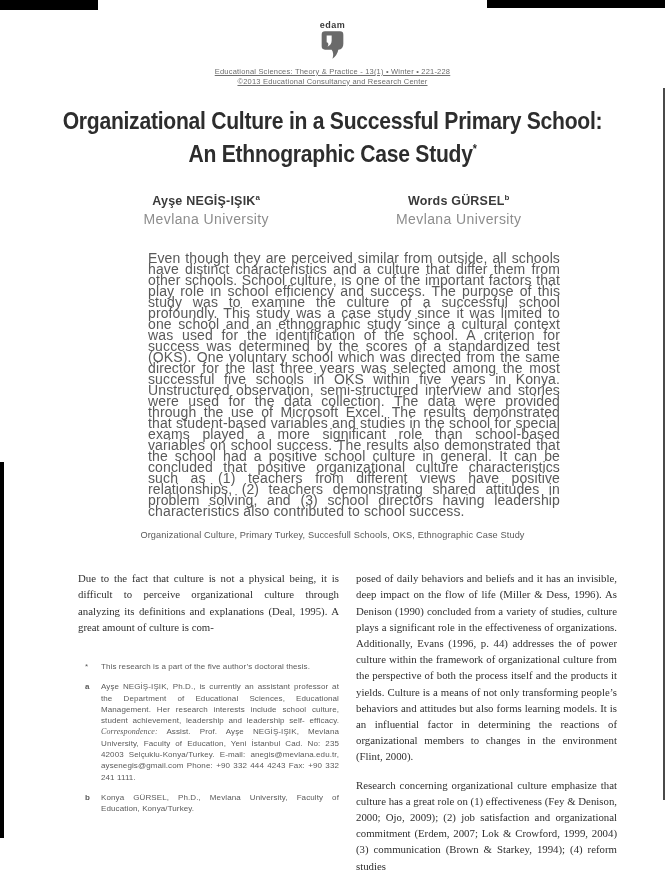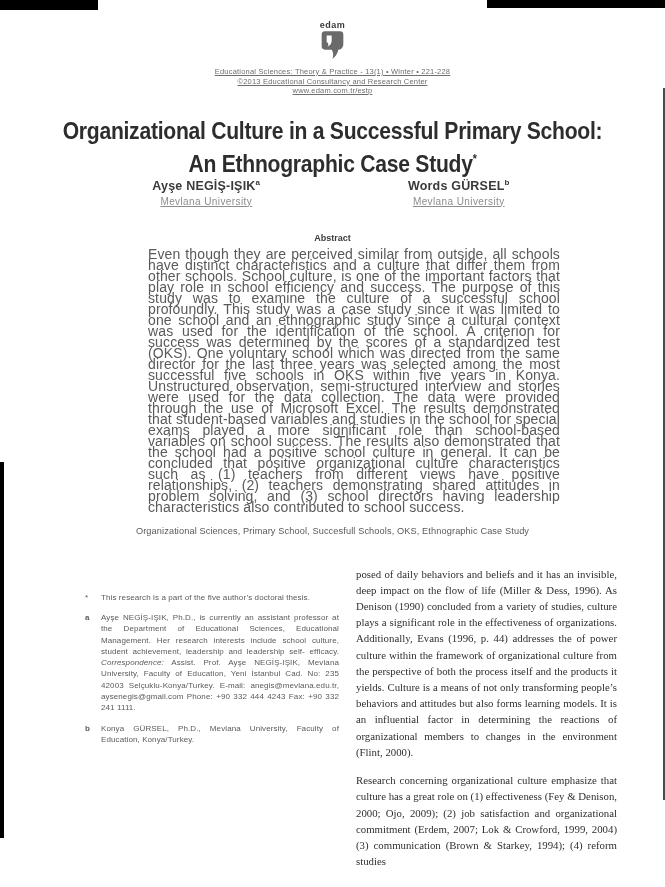--- a/index.html
+++ b/index.html
@@ -9,25 +9,25 @@
   .journal-header{text-align:center;padding-top:20px;}
   .logo{display:inline-block;line-height:0;}
   .logo-text{display:block;font-size:9px;font-weight:bold;color:#3a3a3a;letter-spacing:0.5px;line-height:10px;margin-bottom:1px;}
   .header-lines{margin-top:3px;font-size:7.5px;color:#6e6e6e;line-height:9.5px;letter-spacing:0.2px;text-decoration:underline;}
 
   
   .article-title{margin-top:20px;text-align:center;font-weight:bold;color:#2d2d2d;font-size:24px;line-height:29px;letter-spacing:-0.3px;transform:scaleX(0.88);}
   .article-title sup{font-size:12px;}
 
   
-  .authors{display:flex;padding:0 80px;align-items:center;}
+  .authors{display:flex;padding:0 80px;margin-top:25px;align-items:center;}
   .author{flex:1;text-align:center;}
   .author-name{font-size:12.5px;font-weight:bold;color:#3a3a3a;letter-spacing:0.2px;}
   .author-name sup{font-size:8px;}
-  .author-affil{margin-top:3px;font-size:10px;color:#8d8d8d;letter-spacing:0.4px;text-decoration:underline;}
+  .author-affil{margin-top:3px;font-size:14px;color:#8d8d8d;letter-spacing:0.4px;}
 
   
   .abstract{width:455px;margin:26px auto 0;}
   .abstract-heading{text-align:center;font-weight:bold;font-size:9px;color:#3a3a3a;margin-bottom:6px;}
   .abstract-text{font-size:14px;line-height:11px;text-align:justify;color:#595959;letter-spacing:0.12px;margin-left:43px;}
 
   
   .keywords{margin-top:13px;text-align:center;}
   .kw-heading{font-weight:bold;font-size:9px;color:#3a3a3a;}
   .kw-text{margin-top:4px;font-size:9.2px;color:#595959;letter-spacing:0.12px;}
@@ -37,21 +37,21 @@
   .col{flex:1;min-width:0;}
   .body-par{font-family:"Liberation Serif","DejaVu Serif",serif;font-size:10.8px;line-height:16.2px;text-align:justify;color:#2f2f2f;margin:0 0 12px 0;}
 
   
   .footnotes{margin-top:26px;}
   .fn{display:flex;font-size:8px;line-height:11.3px;color:#5a5a5a;margin-bottom:9px;letter-spacing:0.1px;}
   .fn-marker{flex:none;width:16px;padding-left:7px;box-sizing:content-box;}
   .fn-marker.bold{font-weight:bold;}
   .fn-body{flex:1;text-align:justify;}
   .fn-lead{font-weight:normal;}
-  .fn-italic{font-style:italic;}
+  .fn-italic{font-style:italic;font-family:Liberation Serif, serif;}
 
   
   .artifact{position:absolute;background:#000;}
   .artifact-top-left{top:0;left:0;width:98px;height:10px;}
   .artifact-top-right{top:0;right:0;width:178px;height:8px;}
   .artifact-left-edge{left:0;top:462px;width:4px;height:376px;}
   .artifact-right-edge{right:0;top:88px;width:2px;height:712px;background:#4a4a4a;}
 </style>
 </head>
 <body>
@@ -69,51 +69,50 @@
       <span>
         <svg width="25" height="29" viewBox="0 0 30 34" aria-hidden="true">
           <path fill="#6a6a6a" d="M6 0 H24 Q28 0 28 4 V15 Q28 22 22 22 Q21 28 15 33 Q17 26 14 22 H6 Q2 22 2 18 V4 Q2 0 6 0 Z"></path>
           <path fill="#ffffff" d="M8 5 H14 V11 Q14 16 9 18.5 Q11.5 14 8 13 Z"></path>
         </svg>
       </span>
     </div>
     <div class="header-lines">
       <div>Educational Sciences: Theory &amp; Practice  -  13(1) • Winter • 221-228</div>
       <div>©2013 Educational Consultancy and Research Center</div>
-      <div>www.edam.com.tr/estp</div>
     </div>
   </div>
 
   <div class="article-title">
     <div>Organizational Culture in a Successful Primary School:</div>
     <div><span>An Ethnographic Case Study</span><sup>*</sup></div>
   </div>
 
   <div class="authors">
     <div class="author">
       <div class="author-name"><span>Ayşe NEGİŞ-IŞIK</span><sup>a</sup></div>
       <div class="author-affil">Mevlana University</div>
     </div>
     <div class="author">
       <div class="author-name"><span>Words GÜRSEL</span><sup>b</sup></div>
       <div class="author-affil">Mevlana University</div>
     </div>
   </div>
 
   <div class="abstract">
-    <div class="abstract-heading">Abstract</div>
     <div class="abstract-text">Even though they are perceived similar from outside, all schools have distinct characteristics and a culture that differ them from other schools. School culture, is one of the important factors that play role in school efficiency and success. The purpose of this study was to examine the culture of a successful school profoundly. This study was a case study since it was limited to one school and an ethnographic study since a cultural context was used for the identification of the school. A criterion for success was determined by the scores of a standardized test (OKS). One voluntary school which was directed from the same director for the last three years was selected among the most successful five schools in OKS within five years in Konya. Unstructured observation, semi-structured interview and stories were used for the data collection. The data were provided through the use of Microsoft Excel. The results demonstrated that student-based variables and studies in the school for special exams played a more significant role than school-based variables on school success. The results also demonstrated that the school had a positive school culture in general. It can be concluded that positive organizational culture characteristics such as (1) teachers from different views have positive relationships, (2) teachers demonstrating shared attitudes in problem solving, and (3) school directors having leadership characteristics also contributed to school success.</div>
   </div>
 
   <div class="keywords">
-    <div class="kw-text">Organizational Sciences, Primary School, Succesfull Schools, OKS, Ethnographic Case Study</div>
+    <div class="kw-text">Organizational Culture, Primary Turkey, Succesfull Schools, OKS, Ethnographic Case Study</div>
   </div>
 
   <div class="body-cols">
     <div class="col">
+      <p class="body-par">Due to the fact that culture is not a physical being, it is difficult to perceive organizational culture through analyzing its definitions and explanations (Deal, 1995). A great amount of culture is com-</p>
 
       <div class="footnotes">
         <div class="fn">
           <span class="fn-marker">*</span>
           <span class="fn-body">This research is a part of the five author’s doctoral thesis.</span>
         </div>
         <div class="fn">
           <span class="fn-marker bold">a</span>
           <span class="fn-body"><span class="fn-lead">Ayşe NEGİŞ-IŞIK, Ph.D.,</span><span> is currently an assistant professor at the Department of Educational Sciences, Educational Management. Her research interests include school culture, student achievement, leadership and leadership self- efficacy. </span><span class="fn-italic">Correspondence:</span><span> Assist. Prof. Ayşe NEGİŞ-IŞIK, Mevlana University, Faculty of Education, Yeni İstanbul Cad. No: 235 42003 Selçuklu-Konya/Turkey. E-mail: anegis@mevlana.edu.tr, aysenegis@gmail.com Phone: +90 332 444 4243 Fax: +90 332 241 1111.</span></span>
         </div>

